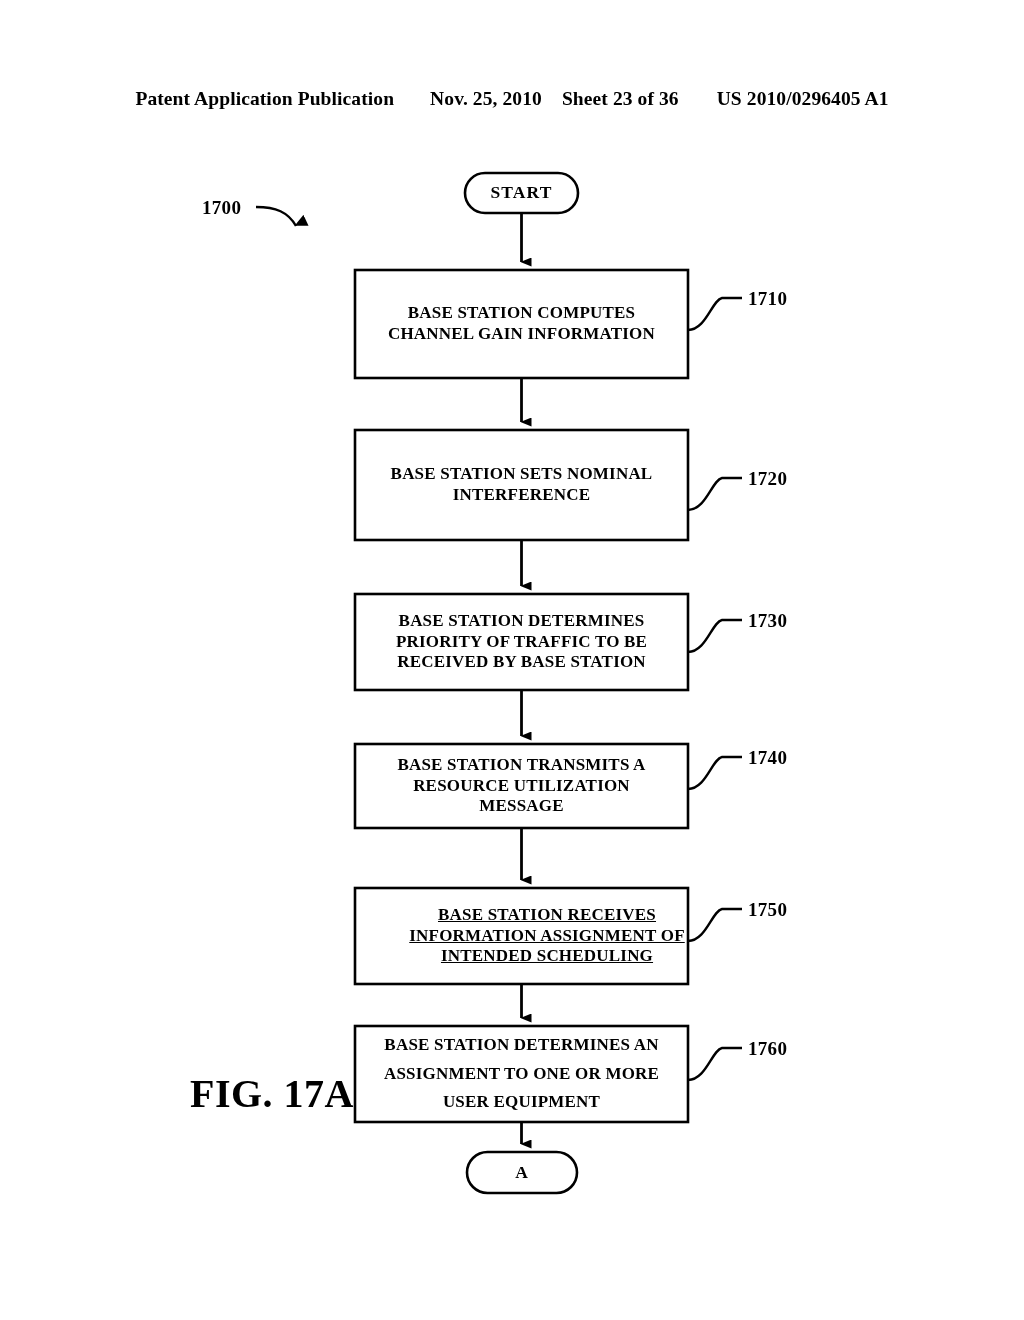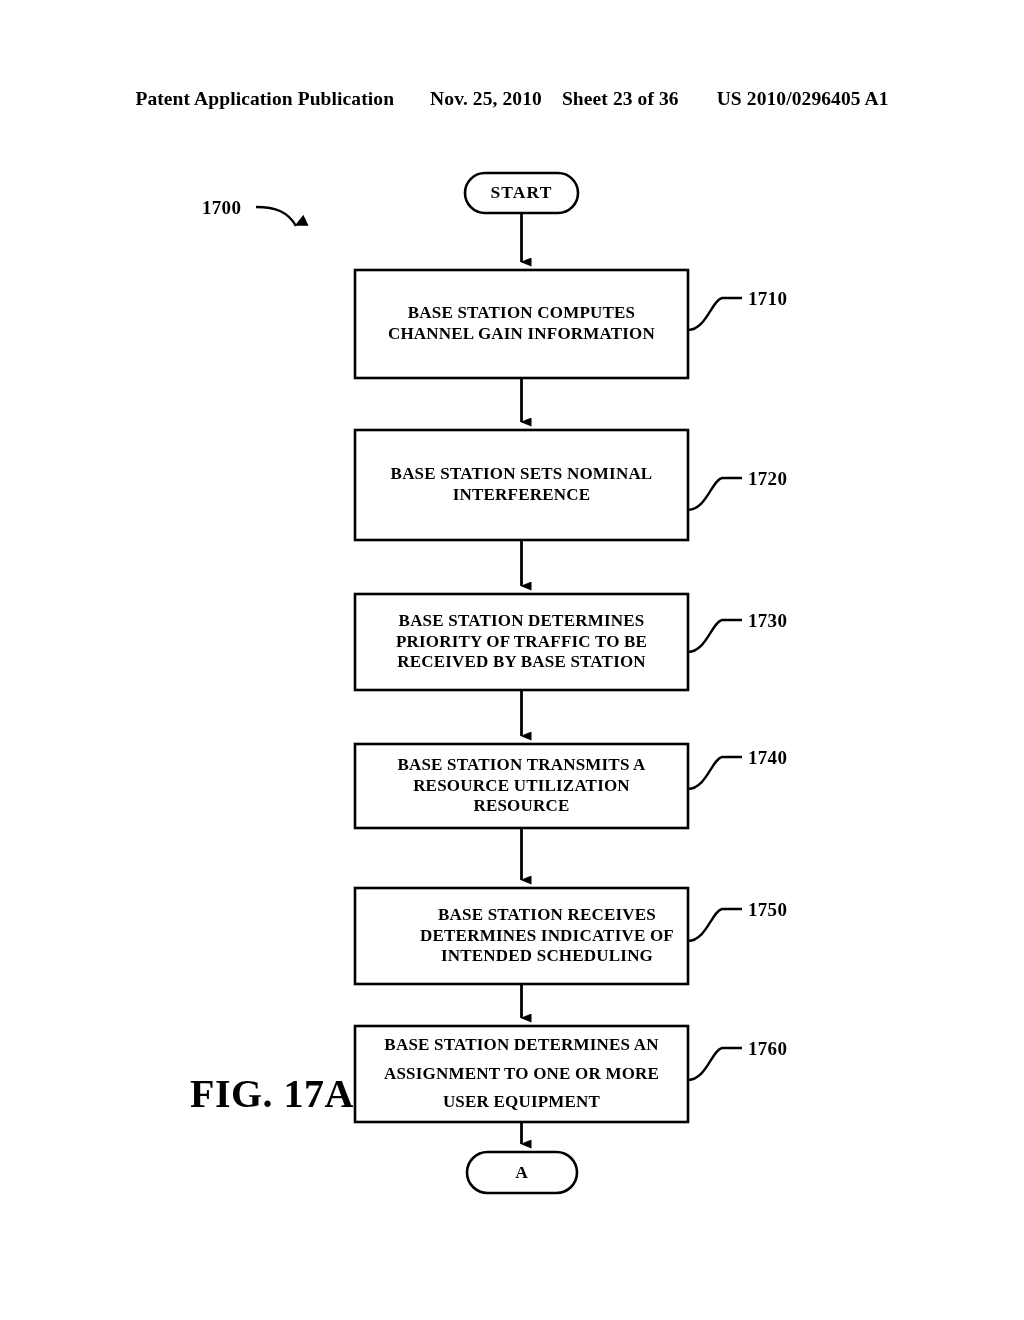--- a/index.html
+++ b/index.html
@@ -73,21 +73,21 @@
   .terminal-text {
     font-size: 17.5px;
     letter-spacing: 1.1px;
   }
 
   
   .box-1710 { left: 355px; top: 270px; width: 333px; height: 108px; }
   .box-1720 { left: 355px; top: 430px; width: 333px; height: 110px; }
   .box-1730 { left: 355px; top: 594px; width: 333px; height: 96px; }
   .box-1740 { left: 355px; top: 744px; width: 333px; height: 84px; }
-  .box-1750 { left: 355px; top: 888px; width: 384px; height: 96px; }
+  .box-1750 { left: 355px; top: 888px; width: 384px; height: 96px; text-decoration: underline; }
   .box-1760 { left: 355px; top: 1026px; width: 333px; height: 96px; gap: 8px; }
 
   .term-start { left: 465px; top: 173px; width: 113px; height: 40px; }
   .term-a     { left: 467px; top: 1152px; width: 110px; height: 41px; }
 
   
   .ref-num {
     position: absolute;
     font-weight: bold;
     font-size: 19px;
@@ -180,26 +180,26 @@
 
   <div class="node-text process-text box-1730">
     <span>BASE STATION DETERMINES</span>
     <span>PRIORITY OF TRAFFIC TO BE</span>
     <span>RECEIVED BY BASE STATION</span>
   </div>
 
   <div class="node-text process-text box-1740">
     <span>BASE STATION TRANSMITS A</span>
     <span>RESOURCE UTILIZATION</span>
-    <span>RESOURCE</span>
+    <span>MESSAGE</span>
   </div>
 
   <div class="node-text process-text box-1750">
     <span>BASE STATION RECEIVES</span>
-    <span>DETERMINES INDICATIVE OF</span>
+    <span>INFORMATION ASSIGNMENT OF</span>
     <span>INTENDED SCHEDULING</span>
   </div>
 
   <div class="node-text process-text box-1760">
     <span>BASE STATION DETERMINES AN</span>
     <span>ASSIGNMENT TO ONE OR MORE</span>
     <span>USER EQUIPMENT</span>
   </div>
 
   <div class="node-text terminal-text term-a">

